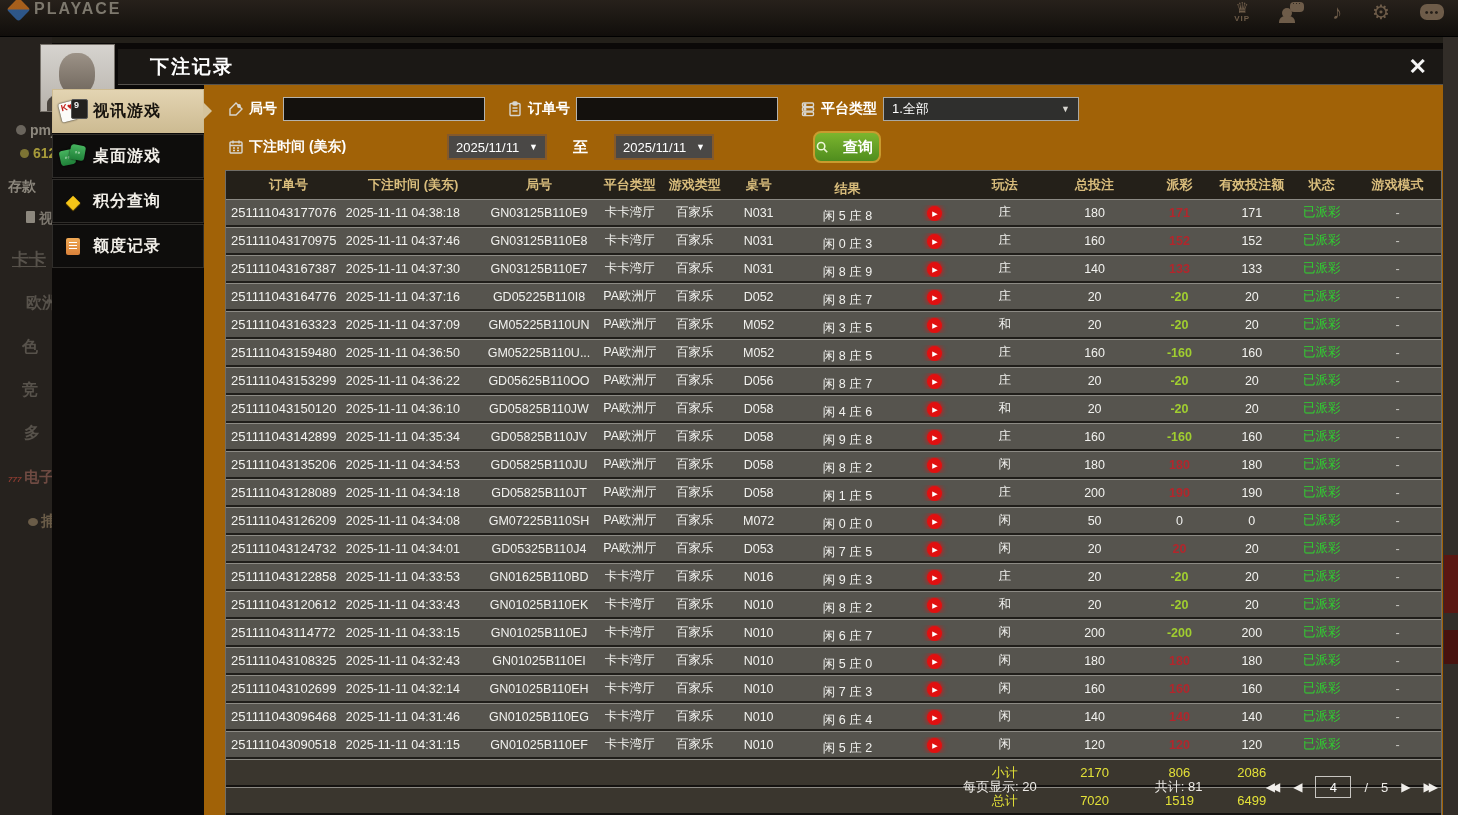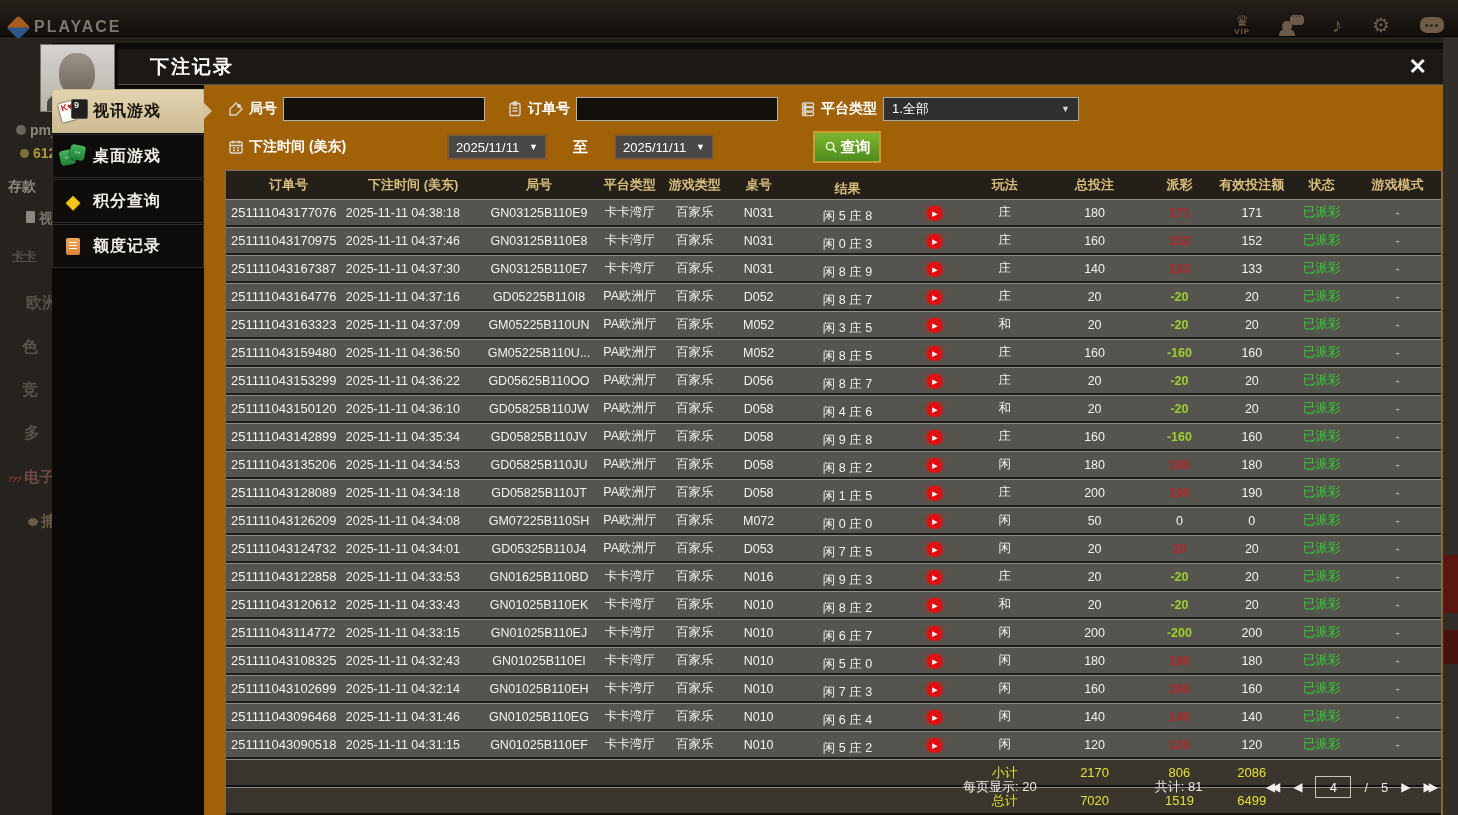--- a/index.html
+++ b/index.html
@@ -1,21 +1,21 @@
 <!DOCTYPE html>
 <html><head>
 <meta charset="utf-8">
 <style>
   html,body{margin:0;padding:0;background:#000;}
   .screen{position:relative;width:1458px;height:815px;overflow:hidden;
     background:#0b0908;font-family:"Liberation Sans",sans-serif;
     -webkit-font-smoothing:antialiased;}
   
   .topbar{position:absolute;left:0;top:0;width:1458px;height:36px;
-    background:linear-gradient(#27211b,#110e0b);display:flex;align-items:flex-end;
+    background:linear-gradient(#27211b,#110e0b);display:flex;align-items:flex-start;
     border-bottom:1px solid #000;z-index:6;}
   .logo{display:flex;align-items:center;margin-left:10px;gap:7px;}
   .logomark{width:17px;height:17px;transform:rotate(45deg);border-radius:3px;
     background:linear-gradient(135deg,#b5661c 48%,#2f5d96 52%);opacity:.9;}
   .logotext{color:#7d786d;font-weight:bold;font-size:16px;letter-spacing:2px;
     font-variant:small-caps;}
   .topicons{margin-left:auto;display:flex;align-items:center;gap:30px;
     margin-right:14px;color:#6e5c49;}
   .ticon{font-size:20px;line-height:1;text-align:center;}
   .vipwrap{display:flex;flex-direction:column;align-items:center;line-height:1;}
@@ -47,21 +47,21 @@
   .f-user{left:16px;top:122px;font-size:14px;color:#8d887e;width:36px;}
   .f-user::before{content:"👤";content:"";display:inline-block;width:10px;height:10px;margin-right:4px;
     border-radius:50%;background:#6a655d;}
   .f-bal{left:20px;top:145px;font-size:14px;color:#a79b3a;width:32px;}
   .f-bal::before{content:"";display:inline-block;width:9px;height:9px;margin-right:4px;border-radius:50%;
     background:#7d7434;}
   .f-dep{left:8px;top:178px;font-size:14px;color:#8d887e;width:44px;}
   .f-vid{left:26px;top:210px;font-size:14px;color:#7b766d;width:26px;}
   .f-vid::before{content:"";display:inline-block;width:9px;height:12px;margin-right:4px;background:#8d887e;
     border-radius:1px;}
-  .f-kk{left:12px;top:248px;font-size:12px;color:#57524b;width:40px;text-decoration:underline;}
+  .f-kk{left:12px;top:248px;font-size:17px;color:#57524b;width:40px;text-decoration:underline;}
   .f-oz{left:26px;top:293px;font-size:16px;color:#57524b;width:26px;}
   .f-se{left:22px;top:337px;font-size:16px;color:#57524b;width:30px;}
   .f-jing{left:22px;top:380px;font-size:16px;color:#57524b;width:30px;}
   .f-duo{left:24px;top:423px;font-size:16px;color:#57524b;width:28px;}
   .f-dz{left:8px;top:468px;font-size:15px;color:#6e4a42;width:44px;text-align:center;}
   .f-dz::before{content:"777";font-size:8px;font-style:italic;color:#8a3b30;margin-right:3px;}
   .f-bu{left:28px;top:512px;font-size:15px;color:#6a5c48;width:24px;}
   .f-bu::before{content:"";display:inline-block;width:10px;height:8px;margin-right:3px;border-radius:50%;
     background:#6a5c48;}
   .f-num{left:12px;top:795px;font-size:15px;color:#b0a438;width:40px;margin-top:37px;}
@@ -112,22 +112,22 @@
   .fselect{width:196px;height:24px;background:#2f2f2d;border:1px solid #a8a8a4;color:#fff;font-size:13px;
     display:flex;align-items:center;padding:0 8px;box-sizing:border-box;cursor:pointer;}
   .fselect .arr{margin-left:auto;font-size:9px;color:#d8d6d0;}
   .dlabel{width:146px;}
   .dsel{width:100px;height:26px;background:#4a4846;border:2px solid #84592b;color:#fff;font-size:13px;
     display:flex;align-items:center;padding:0 7px;box-sizing:border-box;margin-left:46px;cursor:pointer;}
   .dsel .arr{margin-left:auto;font-size:9px;}
   .tolabel{font-size:15px;font-weight:bold;margin:0 26px;}
   .dsel2{margin-left:0;}
   .qbtn{margin-left:99px;width:64px;height:28px;background:linear-gradient(#7cb52e,#4f8d1e);
-    border:2px solid #c99b2e;border-radius:0;color:#fff;font-size:15px;font-weight:bold;
-    display:flex;align-items:center;justify-content:center;gap:3px;cursor:pointer;}
+    border:2px solid #c99b2e;border-radius:8px;color:#fff;font-size:15px;font-weight:bold;
+    display:flex;align-items:center;gap:14px;cursor:pointer;}
   .qbtn svg{width:14px;height:14px;}
   
   .tbl{position:absolute;left:21px;top:86px;width:1217px;border:1px solid #706d66;box-sizing:border-box;}
   .hrow{display:flex;height:28px;align-items:center;background:#242019;color:#d9bd7c;
     font-size:13px;font-weight:bold;}
   .trow{display:flex;height:25px;align-items:center;background:#56544e;color:#f2f2ef;font-size:12.5px;
     border-top:1px solid #8c8a84;border-bottom:2px solid #201e1a;cursor:default;}
   .srow{display:flex;height:25px;align-items:center;background:#3a362e;color:#e3e138;font-size:13px;
     font-weight:normal;border-top:1px solid #8c8a84;border-bottom:2px solid #141210;}
   .c{text-align:center;overflow:hidden;white-space:nowrap;box-sizing:border-box;}

